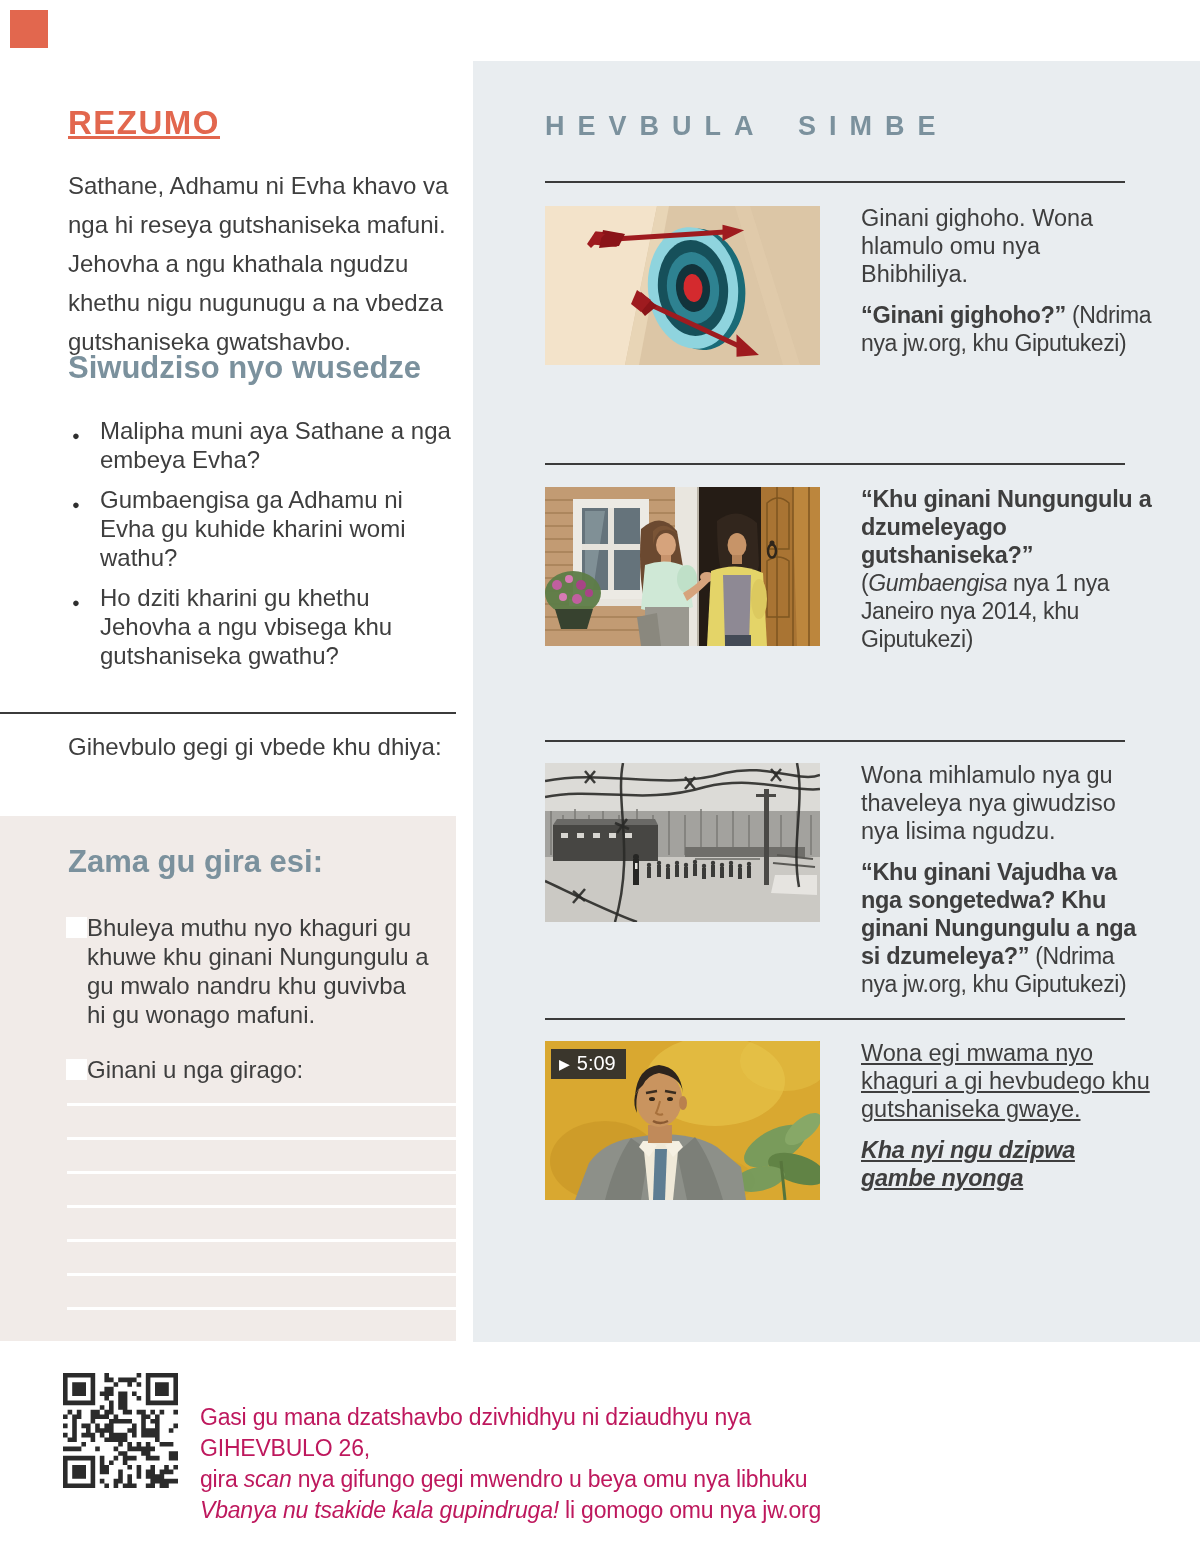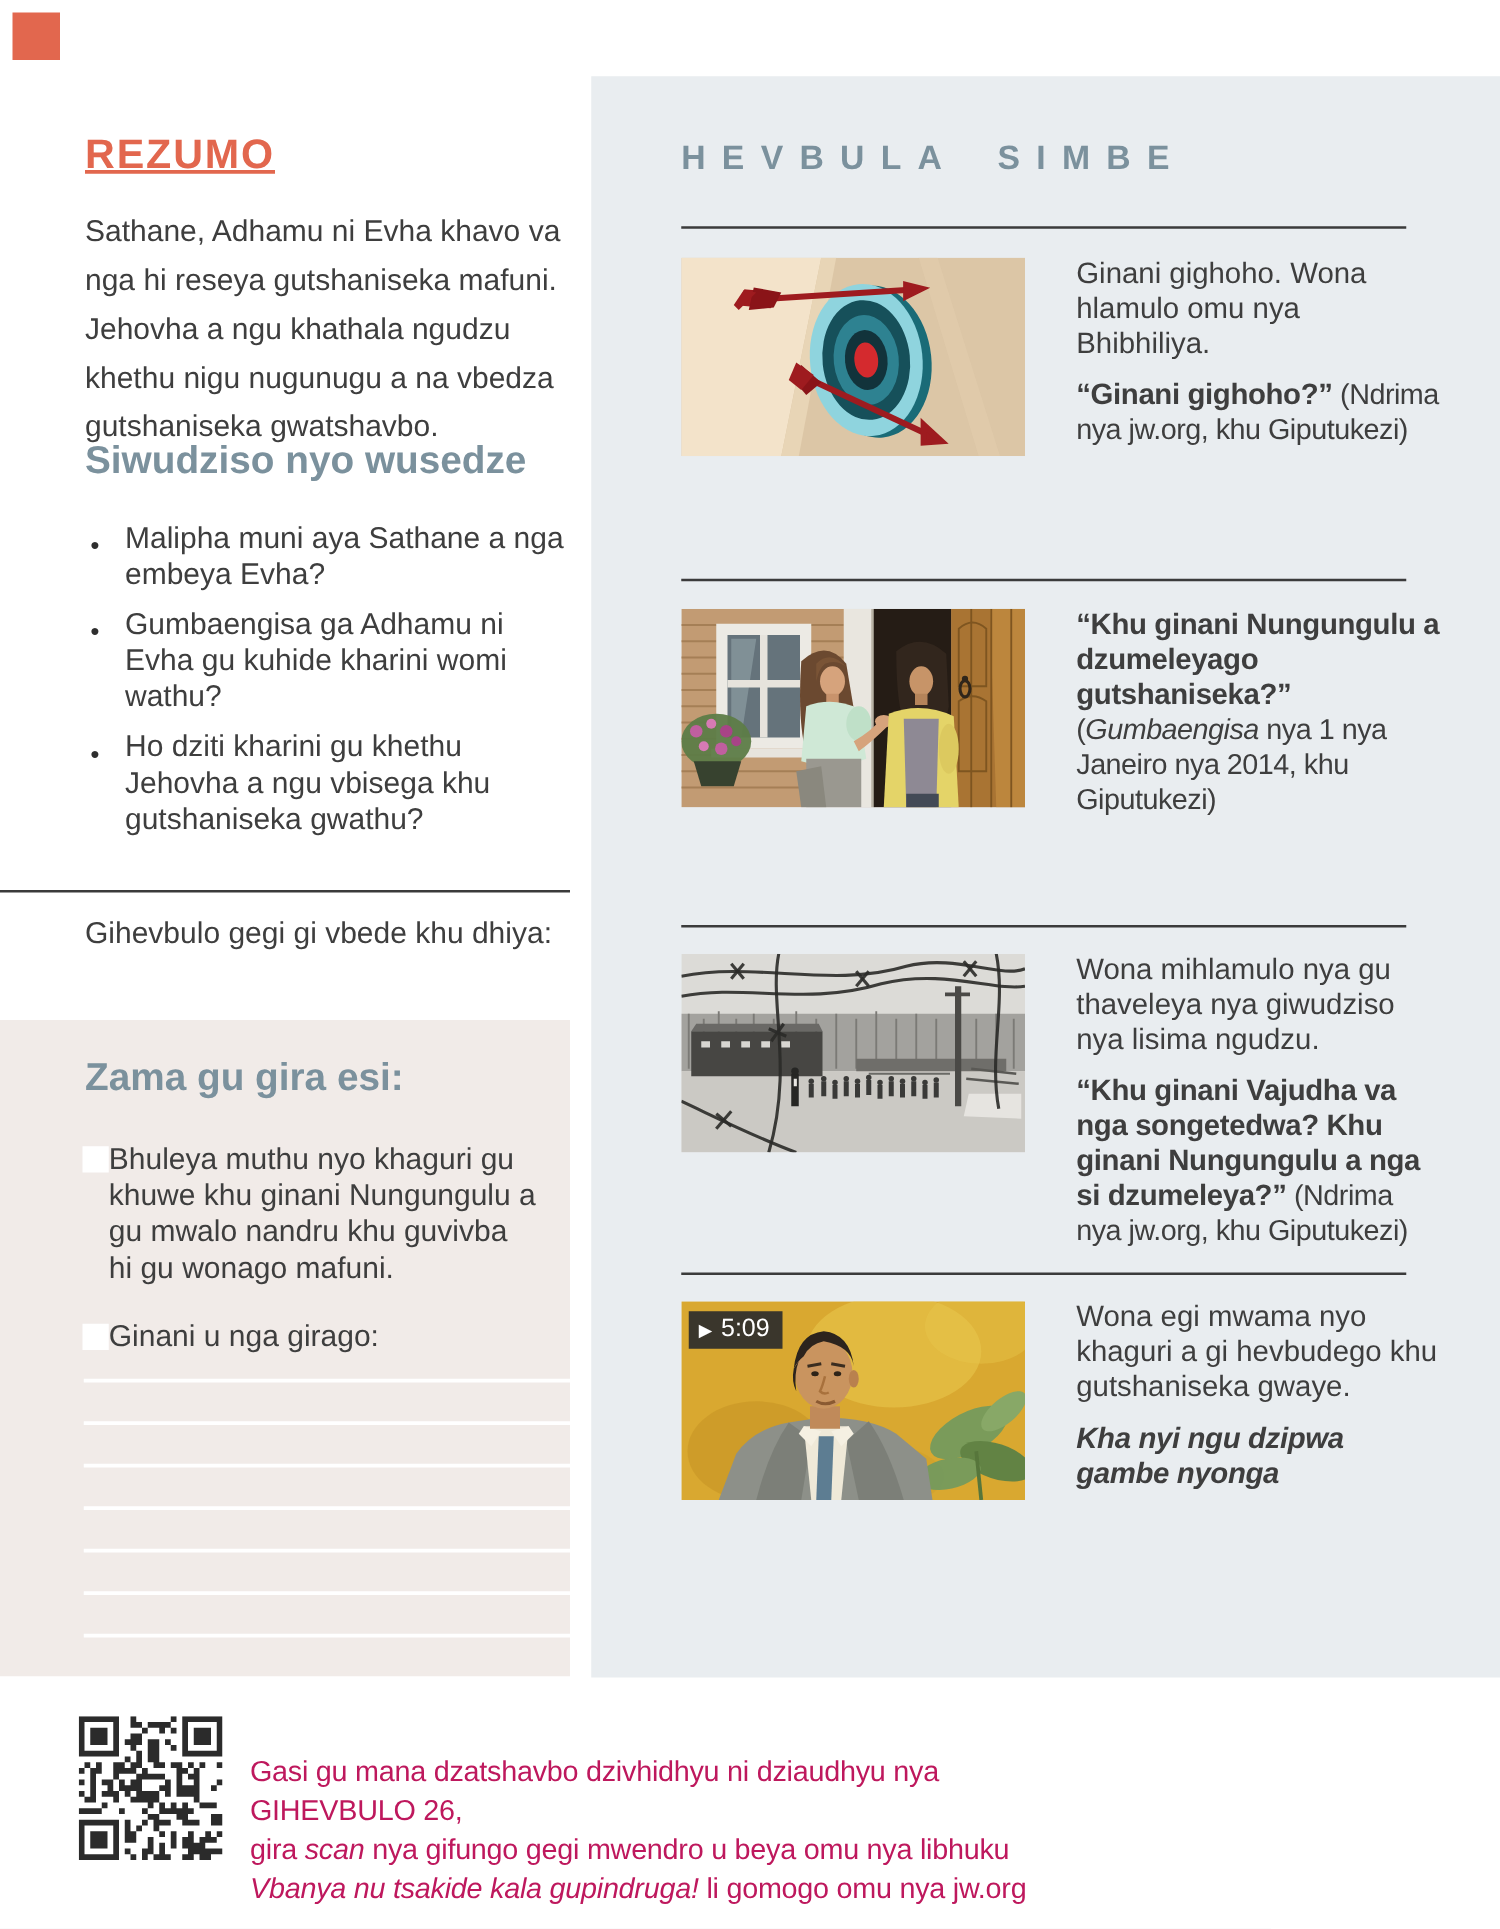--- a/index.html
+++ b/index.html
@@ -322,21 +322,21 @@
       <ellipse cx="107" cy="58" rx="3" ry="2" fill="#2e2418"></ellipse>
       <ellipse cx="125" cy="58" rx="3" ry="2" fill="#2e2418"></ellipse>
       <path d="M115,60 Q113,68 111,72 Q114,75 118,73" fill="none" stroke="#a8713c" stroke-width="2"></path>
       <path d="M108,80 Q115,84 123,80" fill="none" stroke="#8a5a32" stroke-width="2.5"></path>
     </svg>
     <div class="badge">
       <span class="play">▶</span>
       <span>5:09</span>
     </div>
   </div>
-  <div class="row-text" style="top:978px;">
+  <div class="row-text" style="top:978px;text-decoration:underline;">
     <p><span>Wona egi mwama nyo khaguri a gi hevbudego khu gutshaniseka gwaye.</span><span class="it"></span><span></span></p>
     <p><span class="quote-bi">Kha nyi ngu dzipwa gambe nyonga</span></p>
   </div>
 </div>
 
 <div class="abs qr-wrap">
   <svg id="qr-svg" width="115" height="115" viewBox="0 0 115 115">
       <path d="M41.40,0.00h4.60v4.60h-4.60zM73.60,0.00h4.60v4.60h-4.60zM41.40,4.60h4.60v4.60h-4.60zM46.00,4.60h4.60v4.60h-4.60zM55.20,4.60h4.60v4.60h-4.60zM59.80,4.60h4.60v4.60h-4.60zM64.40,4.60h4.60v4.60h-4.60zM69.00,4.60h4.60v4.60h-4.60zM50.60,9.20h4.60v4.60h-4.60zM64.40,9.20h4.60v4.60h-4.60zM73.60,9.20h4.60v4.60h-4.60zM41.40,13.80h4.60v4.60h-4.60zM46.00,13.80h4.60v4.60h-4.60zM36.80,18.40h4.60v4.60h-4.60zM41.40,18.40h4.60v4.60h-4.60zM46.00,18.40h4.60v4.60h-4.60zM55.20,18.40h4.60v4.60h-4.60zM59.80,18.40h4.60v4.60h-4.60zM69.00,18.40h4.60v4.60h-4.60zM41.40,23.00h4.60v4.60h-4.60zM55.20,23.00h4.60v4.60h-4.60zM59.80,23.00h4.60v4.60h-4.60zM73.60,23.00h4.60v4.60h-4.60zM46.00,27.60h4.60v4.60h-4.60zM55.20,27.60h4.60v4.60h-4.60zM59.80,27.60h4.60v4.60h-4.60zM36.80,32.20h4.60v4.60h-4.60zM46.00,32.20h4.60v4.60h-4.60zM55.20,32.20h4.60v4.60h-4.60zM59.80,32.20h4.60v4.60h-4.60zM4.60,36.80h4.60v4.60h-4.60zM13.80,36.80h4.60v4.60h-4.60zM27.60,36.80h4.60v4.60h-4.60zM32.20,36.80h4.60v4.60h-4.60zM41.40,36.80h4.60v4.60h-4.60zM46.00,36.80h4.60v4.60h-4.60zM59.80,36.80h4.60v4.60h-4.60zM64.40,36.80h4.60v4.60h-4.60zM73.60,36.80h4.60v4.60h-4.60zM78.20,36.80h4.60v4.60h-4.60zM87.40,36.80h4.60v4.60h-4.60zM96.60,36.80h4.60v4.60h-4.60zM110.40,36.80h4.60v4.60h-4.60zM0.00,41.40h4.60v4.60h-4.60zM9.20,41.40h4.60v4.60h-4.60zM13.80,41.40h4.60v4.60h-4.60zM27.60,41.40h4.60v4.60h-4.60zM32.20,41.40h4.60v4.60h-4.60zM36.80,41.40h4.60v4.60h-4.60zM41.40,41.40h4.60v4.60h-4.60zM50.60,41.40h4.60v4.60h-4.60zM78.20,41.40h4.60v4.60h-4.60zM82.80,41.40h4.60v4.60h-4.60zM92.00,41.40h4.60v4.60h-4.60zM9.20,46.00h4.60v4.60h-4.60zM27.60,46.00h4.60v4.60h-4.60zM46.00,46.00h4.60v4.60h-4.60zM50.60,46.00h4.60v4.60h-4.60zM55.20,46.00h4.60v4.60h-4.60zM59.80,46.00h4.60v4.60h-4.60zM64.40,46.00h4.60v4.60h-4.60zM78.20,46.00h4.60v4.60h-4.60zM87.40,46.00h4.60v4.60h-4.60zM92.00,46.00h4.60v4.60h-4.60zM0.00,50.60h4.60v4.60h-4.60zM9.20,50.60h4.60v4.60h-4.60zM18.40,50.60h4.60v4.60h-4.60zM23.00,50.60h4.60v4.60h-4.60zM32.20,50.60h4.60v4.60h-4.60zM41.40,50.60h4.60v4.60h-4.60zM46.00,50.60h4.60v4.60h-4.60zM69.00,50.60h4.60v4.60h-4.60zM78.20,50.60h4.60v4.60h-4.60zM92.00,50.60h4.60v4.60h-4.60zM110.40,50.60h4.60v4.60h-4.60zM9.20,55.20h4.60v4.60h-4.60zM23.00,55.20h4.60v4.60h-4.60zM32.20,55.20h4.60v4.60h-4.60zM36.80,55.20h4.60v4.60h-4.60zM41.40,55.20h4.60v4.60h-4.60zM46.00,55.20h4.60v4.60h-4.60zM64.40,55.20h4.60v4.60h-4.60zM69.00,55.20h4.60v4.60h-4.60zM78.20,55.20h4.60v4.60h-4.60zM82.80,55.20h4.60v4.60h-4.60zM87.40,55.20h4.60v4.60h-4.60zM92.00,55.20h4.60v4.60h-4.60zM105.80,55.20h4.60v4.60h-4.60zM0.00,59.80h4.60v4.60h-4.60zM9.20,59.80h4.60v4.60h-4.60zM18.40,59.80h4.60v4.60h-4.60zM23.00,59.80h4.60v4.60h-4.60zM27.60,59.80h4.60v4.60h-4.60zM36.80,59.80h4.60v4.60h-4.60zM46.00,59.80h4.60v4.60h-4.60zM50.60,59.80h4.60v4.60h-4.60zM55.20,59.80h4.60v4.60h-4.60zM59.80,59.80h4.60v4.60h-4.60zM69.00,59.80h4.60v4.60h-4.60zM78.20,59.80h4.60v4.60h-4.60zM82.80,59.80h4.60v4.60h-4.60zM87.40,59.80h4.60v4.60h-4.60zM92.00,59.80h4.60v4.60h-4.60zM4.60,64.40h4.60v4.60h-4.60zM9.20,64.40h4.60v4.60h-4.60zM27.60,64.40h4.60v4.60h-4.60zM41.40,64.40h4.60v4.60h-4.60zM46.00,64.40h4.60v4.60h-4.60zM50.60,64.40h4.60v4.60h-4.60zM55.20,64.40h4.60v4.60h-4.60zM59.80,64.40h4.60v4.60h-4.60zM92.00,64.40h4.60v4.60h-4.60zM18.40,69.00h4.60v4.60h-4.60zM55.20,69.00h4.60v4.60h-4.60zM64.40,69.00h4.60v4.60h-4.60zM73.60,69.00h4.60v4.60h-4.60zM82.80,69.00h4.60v4.60h-4.60zM96.60,69.00h4.60v4.60h-4.60zM101.20,69.00h4.60v4.60h-4.60zM105.80,69.00h4.60v4.60h-4.60zM0.00,73.60h4.60v4.60h-4.60zM4.60,73.60h4.60v4.60h-4.60zM9.20,73.60h4.60v4.60h-4.60zM13.80,73.60h4.60v4.60h-4.60zM32.20,73.60h4.60v4.60h-4.60zM50.60,73.60h4.60v4.60h-4.60zM64.40,73.60h4.60v4.60h-4.60zM69.00,73.60h4.60v4.60h-4.60zM73.60,73.60h4.60v4.60h-4.60zM78.20,73.60h4.60v4.60h-4.60zM82.80,73.60h4.60v4.60h-4.60zM87.40,73.60h4.60v4.60h-4.60zM55.20,78.20h4.60v4.60h-4.60zM59.80,78.20h4.60v4.60h-4.60zM78.20,78.20h4.60v4.60h-4.60zM82.80,78.20h4.60v4.60h-4.60zM105.80,78.20h4.60v4.60h-4.60zM110.40,78.20h4.60v4.60h-4.60zM36.80,82.80h4.60v4.60h-4.60zM50.60,82.80h4.60v4.60h-4.60zM59.80,82.80h4.60v4.60h-4.60zM64.40,82.80h4.60v4.60h-4.60zM69.00,82.80h4.60v4.60h-4.60zM82.80,82.80h4.60v4.60h-4.60zM87.40,82.80h4.60v4.60h-4.60zM92.00,82.80h4.60v4.60h-4.60zM105.80,82.80h4.60v4.60h-4.60zM110.40,82.80h4.60v4.60h-4.60zM36.80,87.40h4.60v4.60h-4.60zM46.00,87.40h4.60v4.60h-4.60zM59.80,87.40h4.60v4.60h-4.60zM36.80,92.00h4.60v4.60h-4.60zM41.40,92.00h4.60v4.60h-4.60zM64.40,92.00h4.60v4.60h-4.60zM73.60,92.00h4.60v4.60h-4.60zM87.40,92.00h4.60v4.60h-4.60zM101.20,92.00h4.60v4.60h-4.60zM110.40,92.00h4.60v4.60h-4.60zM36.80,96.60h4.60v4.60h-4.60zM41.40,96.60h4.60v4.60h-4.60zM55.20,96.60h4.60v4.60h-4.60zM73.60,96.60h4.60v4.60h-4.60zM82.80,96.60h4.60v4.60h-4.60zM87.40,96.60h4.60v4.60h-4.60zM96.60,96.60h4.60v4.60h-4.60zM101.20,96.60h4.60v4.60h-4.60zM105.80,96.60h4.60v4.60h-4.60zM55.20,101.20h4.60v4.60h-4.60zM64.40,101.20h4.60v4.60h-4.60zM73.60,101.20h4.60v4.60h-4.60zM82.80,101.20h4.60v4.60h-4.60zM87.40,101.20h4.60v4.60h-4.60zM92.00,101.20h4.60v4.60h-4.60zM96.60,101.20h4.60v4.60h-4.60zM36.80,105.80h4.60v4.60h-4.60zM50.60,105.80h4.60v4.60h-4.60zM55.20,105.80h4.60v4.60h-4.60zM64.40,105.80h4.60v4.60h-4.60zM87.40,105.80h4.60v4.60h-4.60zM92.00,105.80h4.60v4.60h-4.60zM96.60,105.80h4.60v4.60h-4.60zM101.20,105.80h4.60v4.60h-4.60zM105.80,105.80h4.60v4.60h-4.60zM110.40,105.80h4.60v4.60h-4.60zM41.40,110.40h4.60v4.60h-4.60zM50.60,110.40h4.60v4.60h-4.60zM59.80,110.40h4.60v4.60h-4.60zM64.40,110.40h4.60v4.60h-4.60zM69.00,110.40h4.60v4.60h-4.60zM82.80,110.40h4.60v4.60h-4.60zM87.40,110.40h4.60v4.60h-4.60zM96.60,110.40h4.60v4.60h-4.60zM101.20,110.40h4.60v4.60h-4.60zM0,0h32.199999999999996v32.199999999999996h-32.199999999999996zM4.6,4.6v23h23v-23zM9.2,9.2h13.799999999999999v13.799999999999999h-13.799999999999999zM82.8,0h32.199999999999996v32.199999999999996h-32.199999999999996zM87.39999999999999,4.6v23h23v-23zM92,9.2h13.799999999999999v13.799999999999999h-13.799999999999999zM0,82.8h32.199999999999996v32.199999999999996h-32.199999999999996zM4.6,87.39999999999999v23h23v-23zM9.2,92h13.799999999999999v13.799999999999999h-13.799999999999999z" fill="#2b2b2b" fill-rule="evenodd"></path>
     </svg>
 </div>

